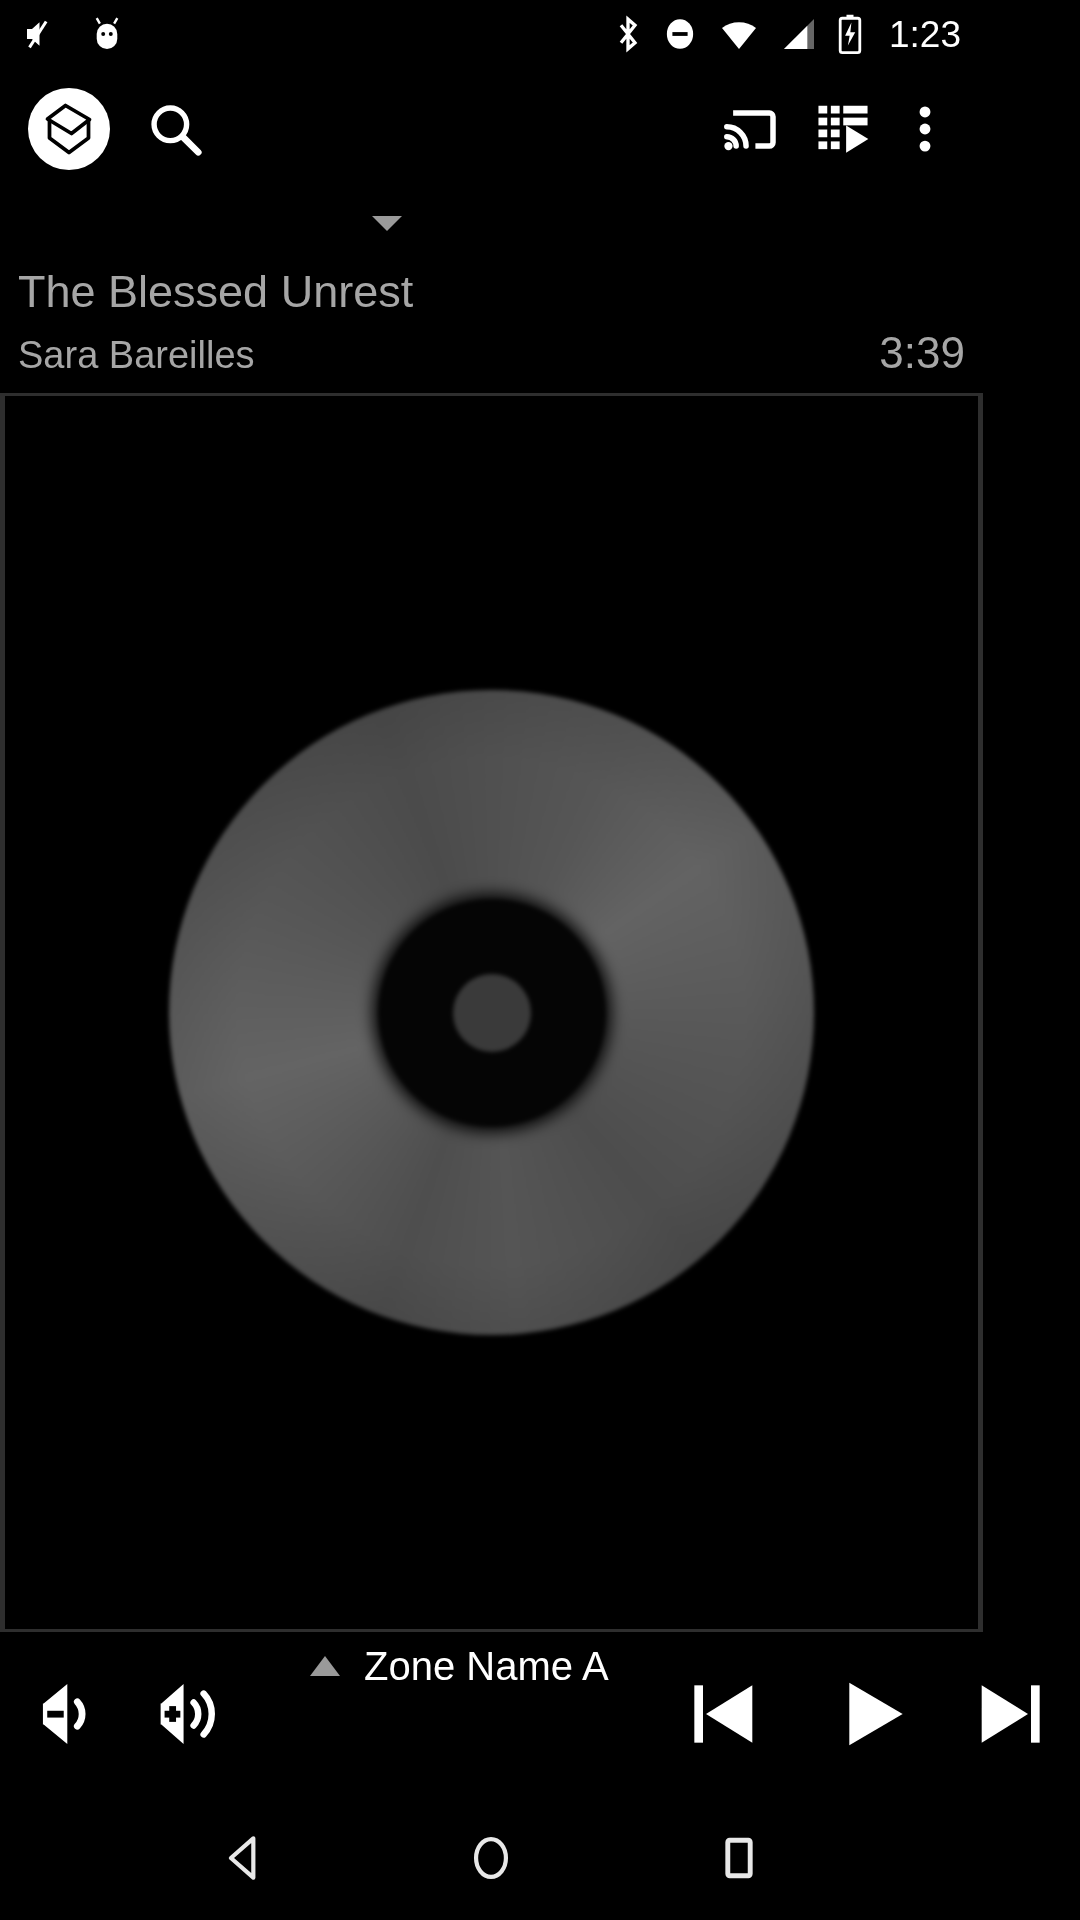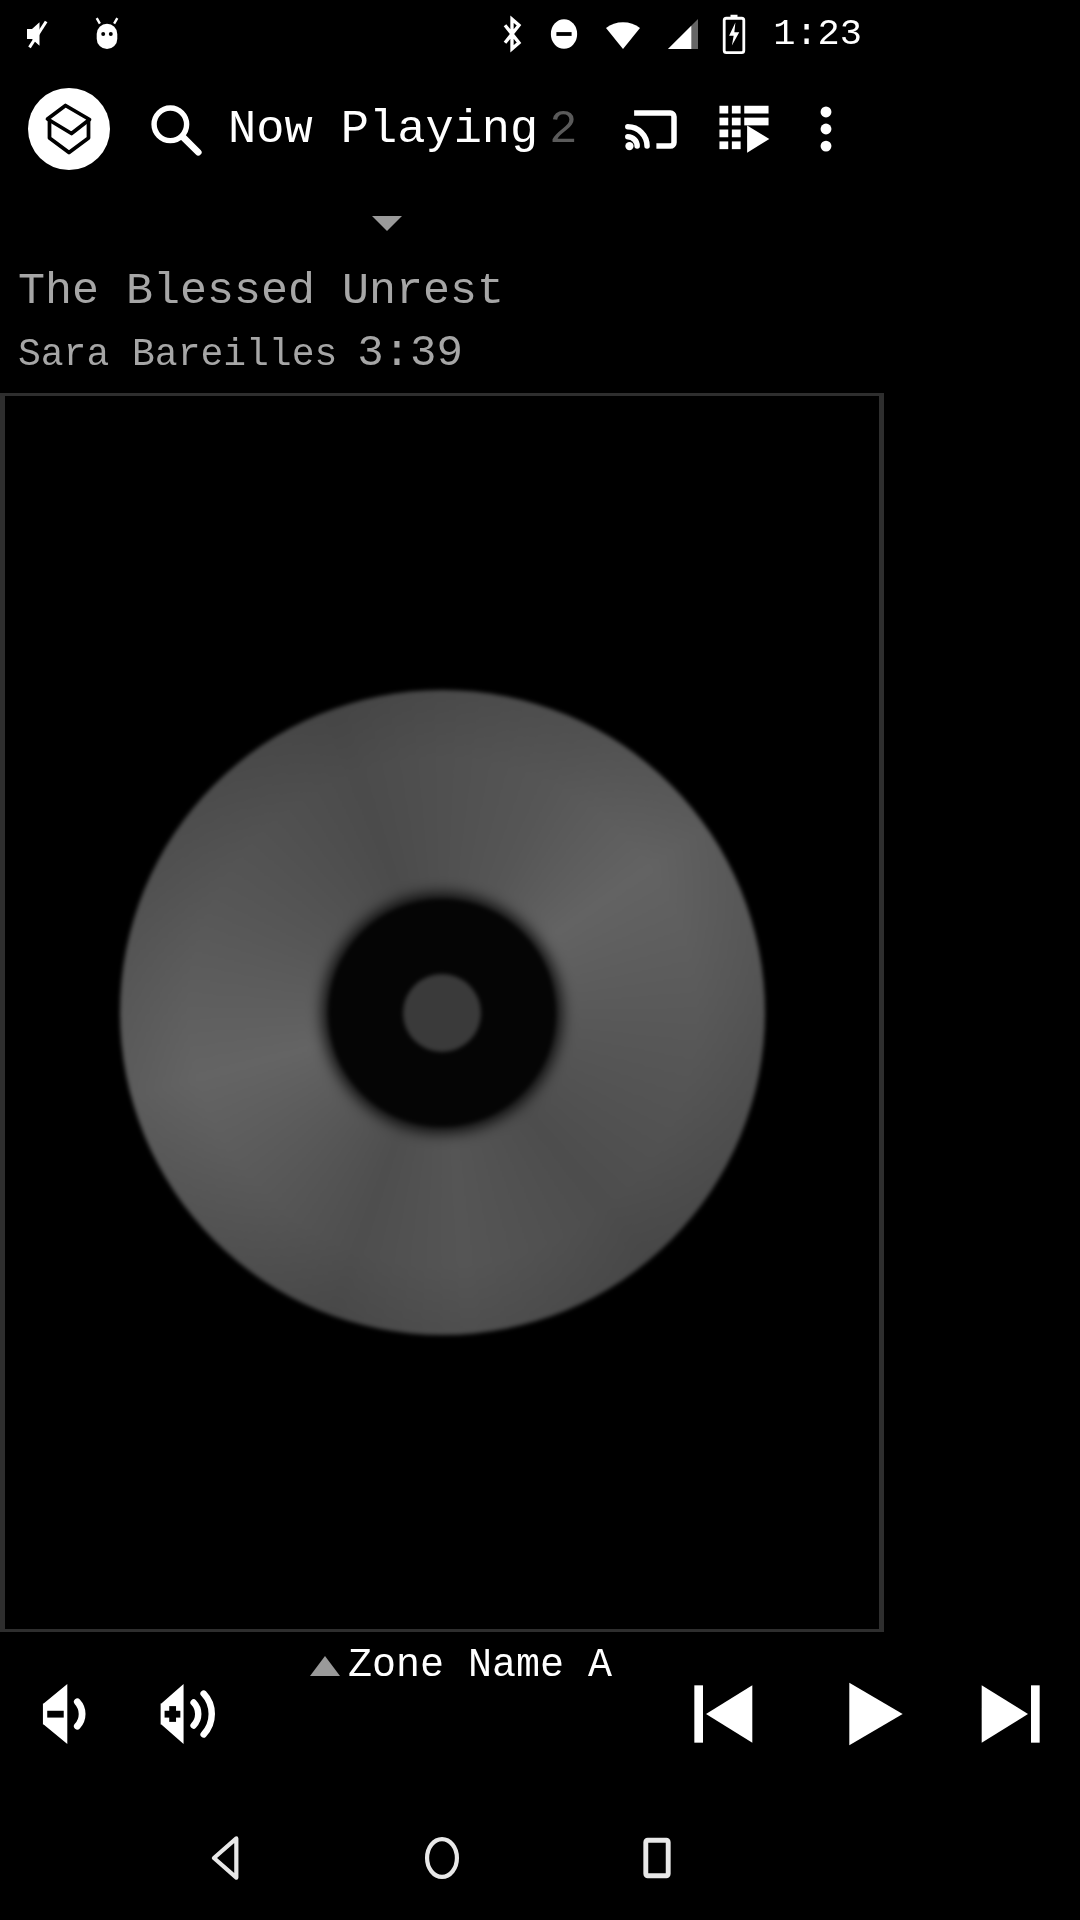--- a/index.html
+++ b/index.html
@@ -7,26 +7,25 @@
   html, body {
     width: 1080px;
     height: 1920px;
     background: #000;
     font-family: "Liberation Sans", sans-serif;
     overflow: hidden;
   }
 
   #screen {
     position: relative;
-    width: 884px;
+    width: 983px;
     height: 1920px;
     background: #000000;
     display: flex;
     flex-direction: column;
-    font-family: Liberation Mono, monospace;
   }
 
   
   .status-bar {
     height: 68px;
     flex: 0 0 68px;
     display: flex;
     align-items: center;
     padding: 0 22px;
     background: #000;
@@ -135,21 +134,21 @@
     line-height: 1.05;
     font-weight: 400;
     white-space: nowrap;
     overflow: hidden;
     text-overflow: ellipsis;
   }
   .track-meta-row {
     margin-top: 16px;
     display: flex;
     align-items: baseline;
-    justify-content: flex-start;
+    justify-content: space-between;
   }
   .track-artist {
     color: #a6a6a6;
     font-size: 38px;
     line-height: 1;
     font-weight: 400;
     white-space: nowrap;
     overflow: hidden;
     text-overflow: ellipsis;
   }
@@ -244,21 +243,21 @@
     justify-content: center;
   }
   .vol-down { position: absolute; left: 8px;  top: 30px; width: 110px; height: 104px; }
   .vol-up   { position: absolute; left: 130px;top: 30px; width: 110px; height: 104px; }
   .zone {
     position: absolute;
     left: 310px;
     top: 14px;
     display: flex;
     align-items: center;
-    gap: 8px;
+    gap: 24px;
   }
   .zone-caret {
     width: 0; height: 0;
     border-left: 15px solid transparent;
     border-right: 15px solid transparent;
     border-bottom: 20px solid #9a9a9a;
   }
   .zone-label {
     color: #ffffff;
     font-size: 40px;
@@ -335,24 +334,20 @@
       </svg>
     </div>
 
     <div class="search-btn">
       <svg width="62" height="62" viewBox="0 0 24 24">
         <circle cx="10.2" cy="10.2" r="6.3" fill="none" stroke="#fff" stroke-width="2.1"></circle>
         <path stroke="#fff" stroke-width="2.6" stroke-linecap="round" d="M15.1 15.1L21 21"></path>
       </svg>
     </div>
 
-    <div class="title-wrap">
-      <span class="nav-title">Now Playing</span>
-      <span class="nav-title-badge">2</span>
-    </div>
 
     <div class="dropdown-caret"></div>
 
     <div class="bar-actions">
       <div class="bar-btn">
         <svg width="66" height="66" viewBox="0 0 24 24">
           <path fill="none" stroke="#fff" stroke-width="2" stroke-linejoin="round" d="M5.5 6.2h13.2a1.3 1.3 0 011.3 1.3v9.4a1.3 1.3 0 01-1.3 1.3h-5.1"></path>
           <path fill="none" stroke="#fff" stroke-width="2" stroke-linecap="round" d="M3.2 11.2a7 7 0 017 7"></path>
           <path fill="none" stroke="#fff" stroke-width="2" stroke-linecap="round" d="M3.2 14.8a3.4 3.4 0 013.4 3.4"></path>
           <circle cx="3.8" cy="18.2" r="1.5" fill="#fff"></circle>

